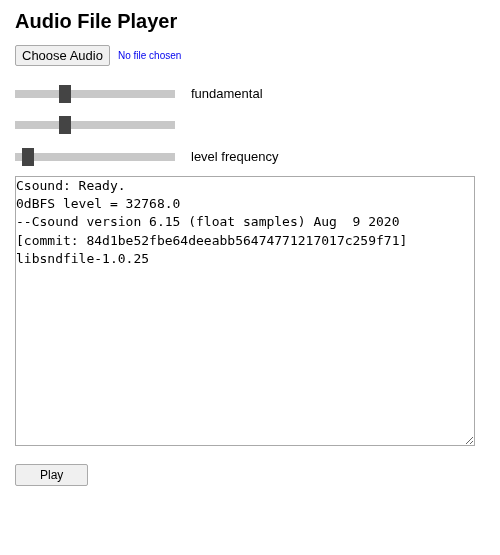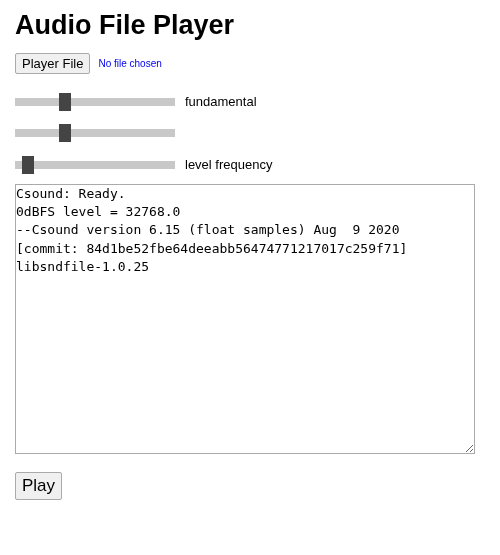--- a/index.html
+++ b/index.html
@@ -10,21 +10,21 @@
 
     body {
       font-family: Arial, sans-serif;
       background: #ffffff;
       width: 500px;
       min-height: 555px;
       padding: 10px 15px;
     }
 
     h1 {
-      font-size: 27px;
+      font-size: 20px;
       font-weight: bold;
       margin-bottom: 12px;
       color: #000;
     }
 
     .file-row {
       display: flex;
       align-items: center;
       gap: 8px;
       margin-bottom: 14px;
@@ -40,21 +40,21 @@
     }
 
     .no-file-label {
       font-size: 10px;
       color: #0000ee;
     }
 
     .slider-row {
       display: flex;
       align-items: center;
-      gap: 10px;
+      gap: 16px;
       margin-bottom: 10px;
       margin-top: 20px;
     }
 
     .slider-label {
       font-size: 13px;
       color: #000;
       width: 120px;
     }
 
@@ -97,41 +97,41 @@
       font-size: 13px;
       resize: both;
       overflow: auto;
       background: #fff;
       margin-bottom: 14px;
       color: #000;
       line-height: 1.4;
     }
 
     .play-btn {
-      padding: 3px 6px;
-      font-size: 17px;
+      padding: 3px 24px;
+      font-size: 12px;
       background: #f0f0f0;
       border: 1px solid #aaa;
       cursor: pointer;
       border-radius: 2px;
     }
 
     .sliders-section {
       margin-bottom: 12px;
     }
   </style>
 </head>
 <body>
 
 
 
 <h1>Audio File Player</h1>
 
 <div class="file-row">
-  <button class="choose-file-btn">Player File</button>
+  <button class="choose-file-btn">Choose Audio</button>
   <span class="no-file-label">No file chosen</span>
 </div>
 
 <div class="sliders-section">
 
 <div class="slider-row">
       <input type="range" min="0" max="100" value="30" style="">
       <span class="slider-label">fundamental</span>
     </div>
     <div class="slider-row">

